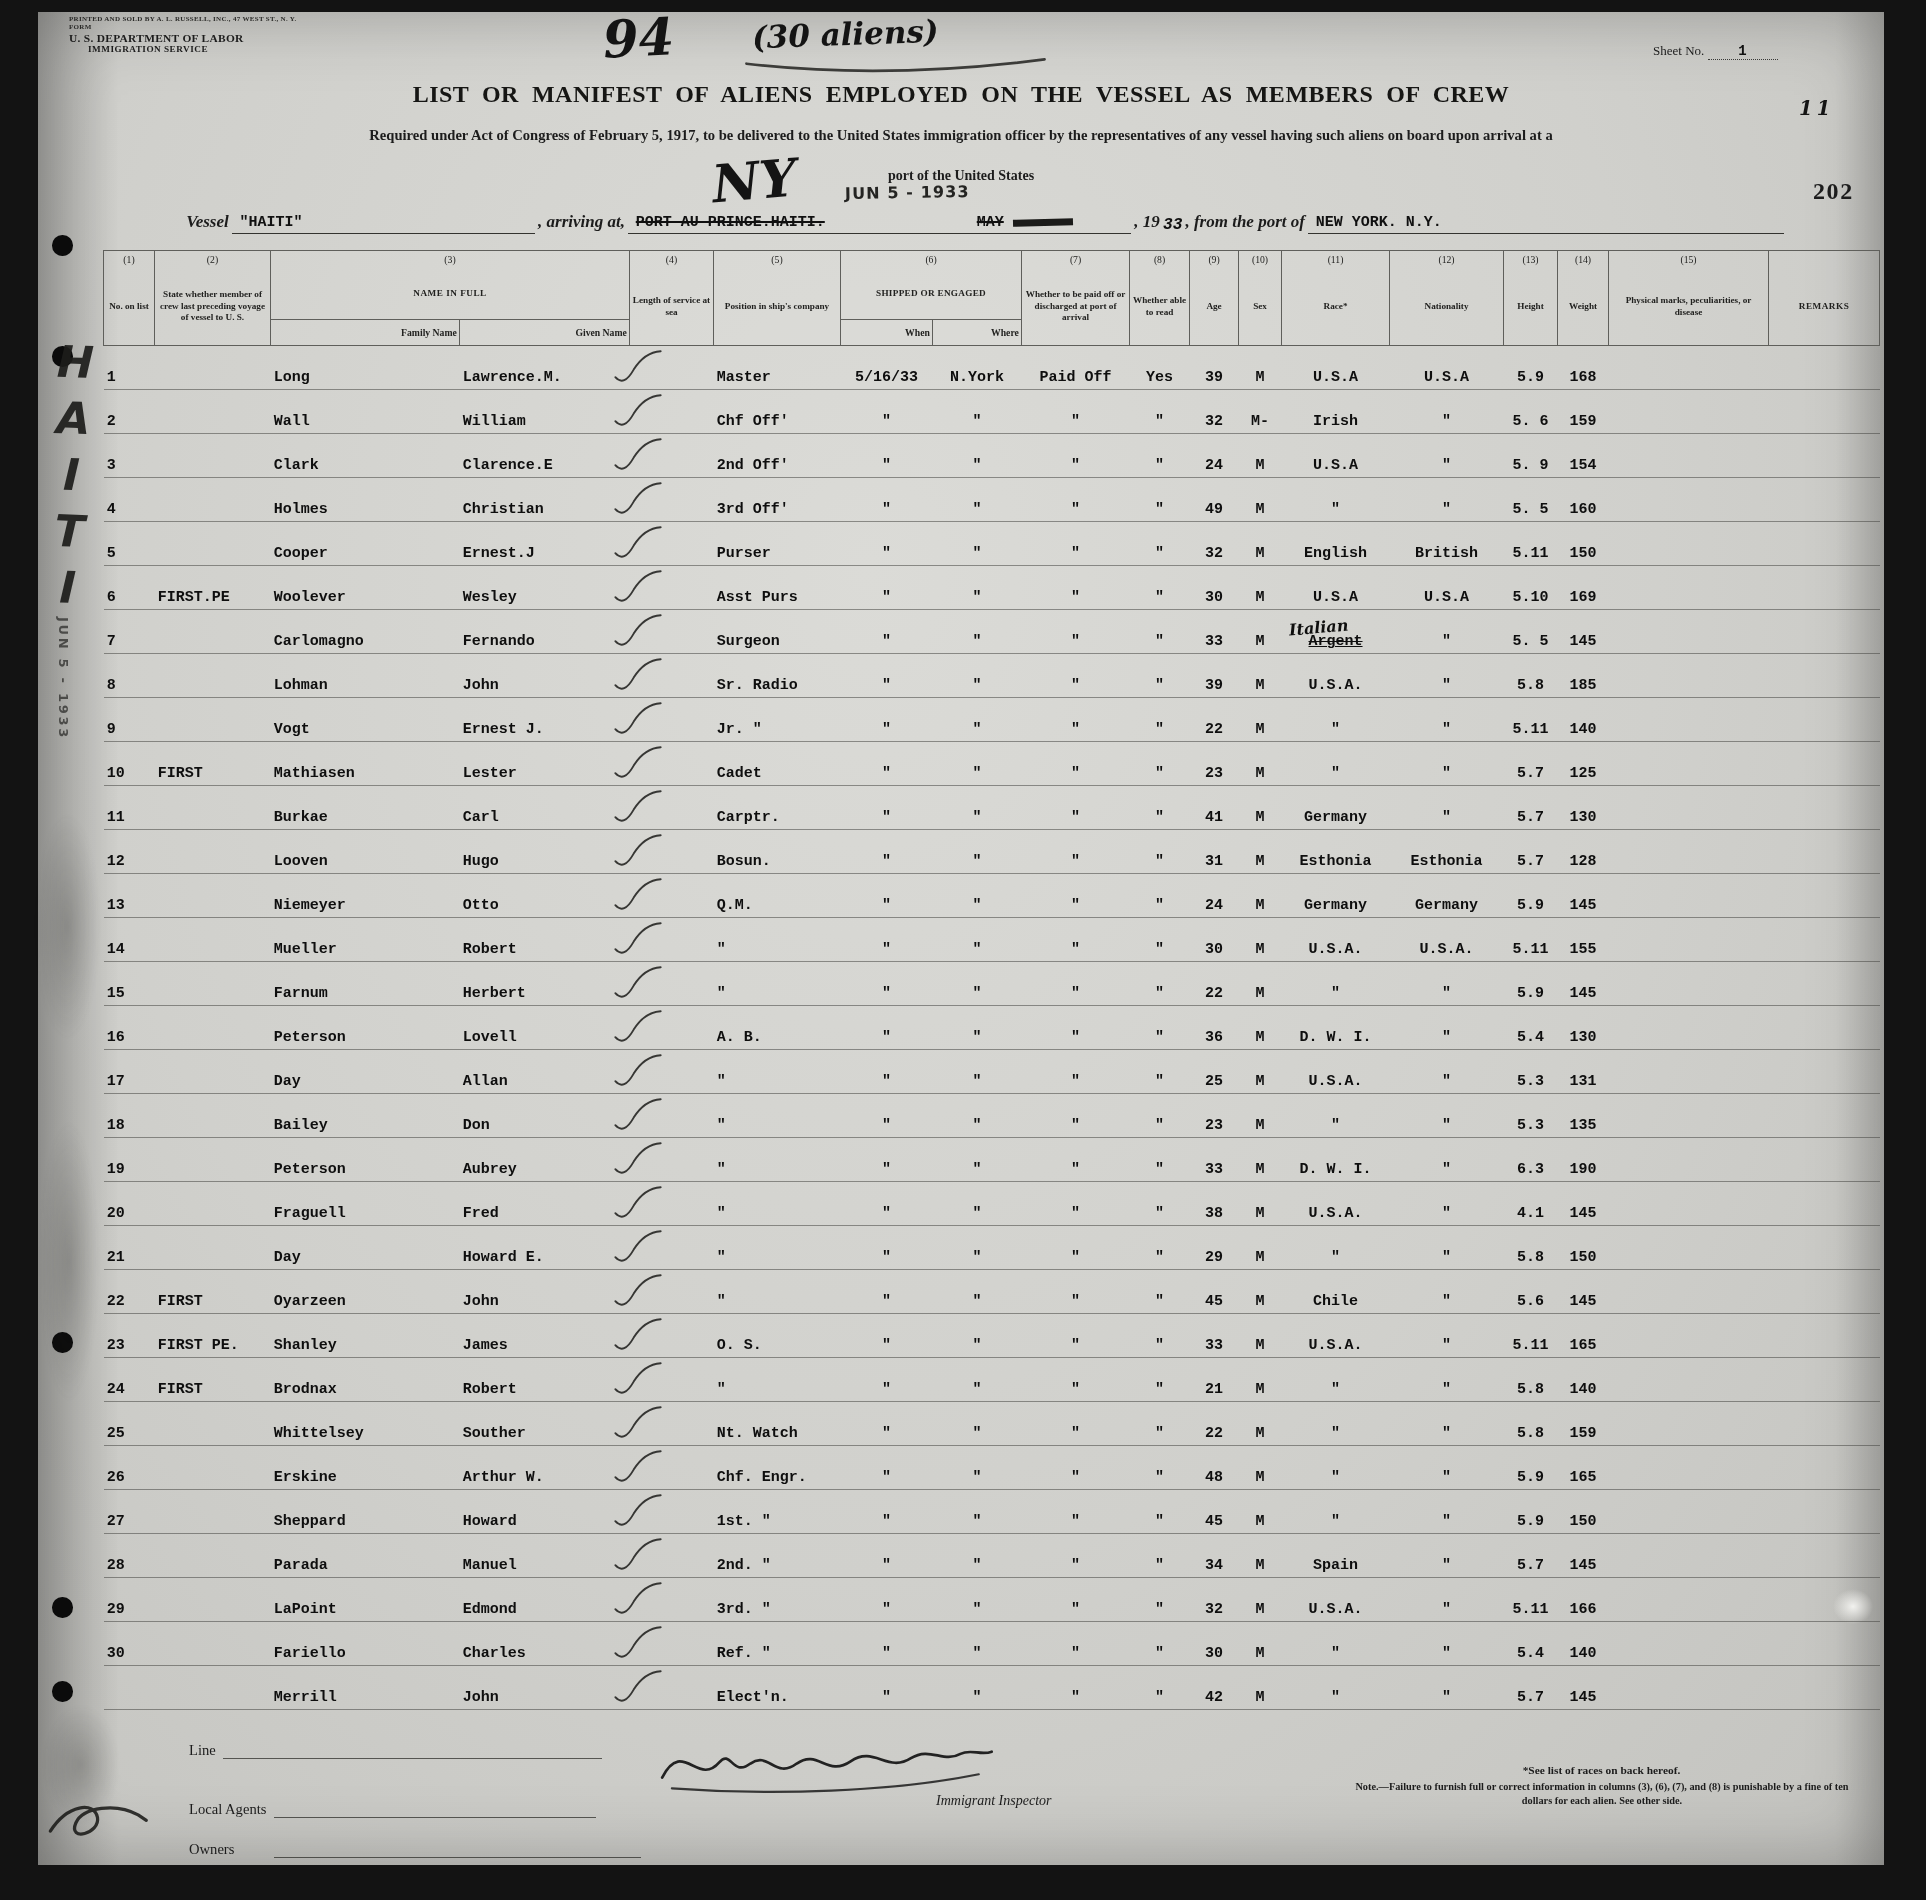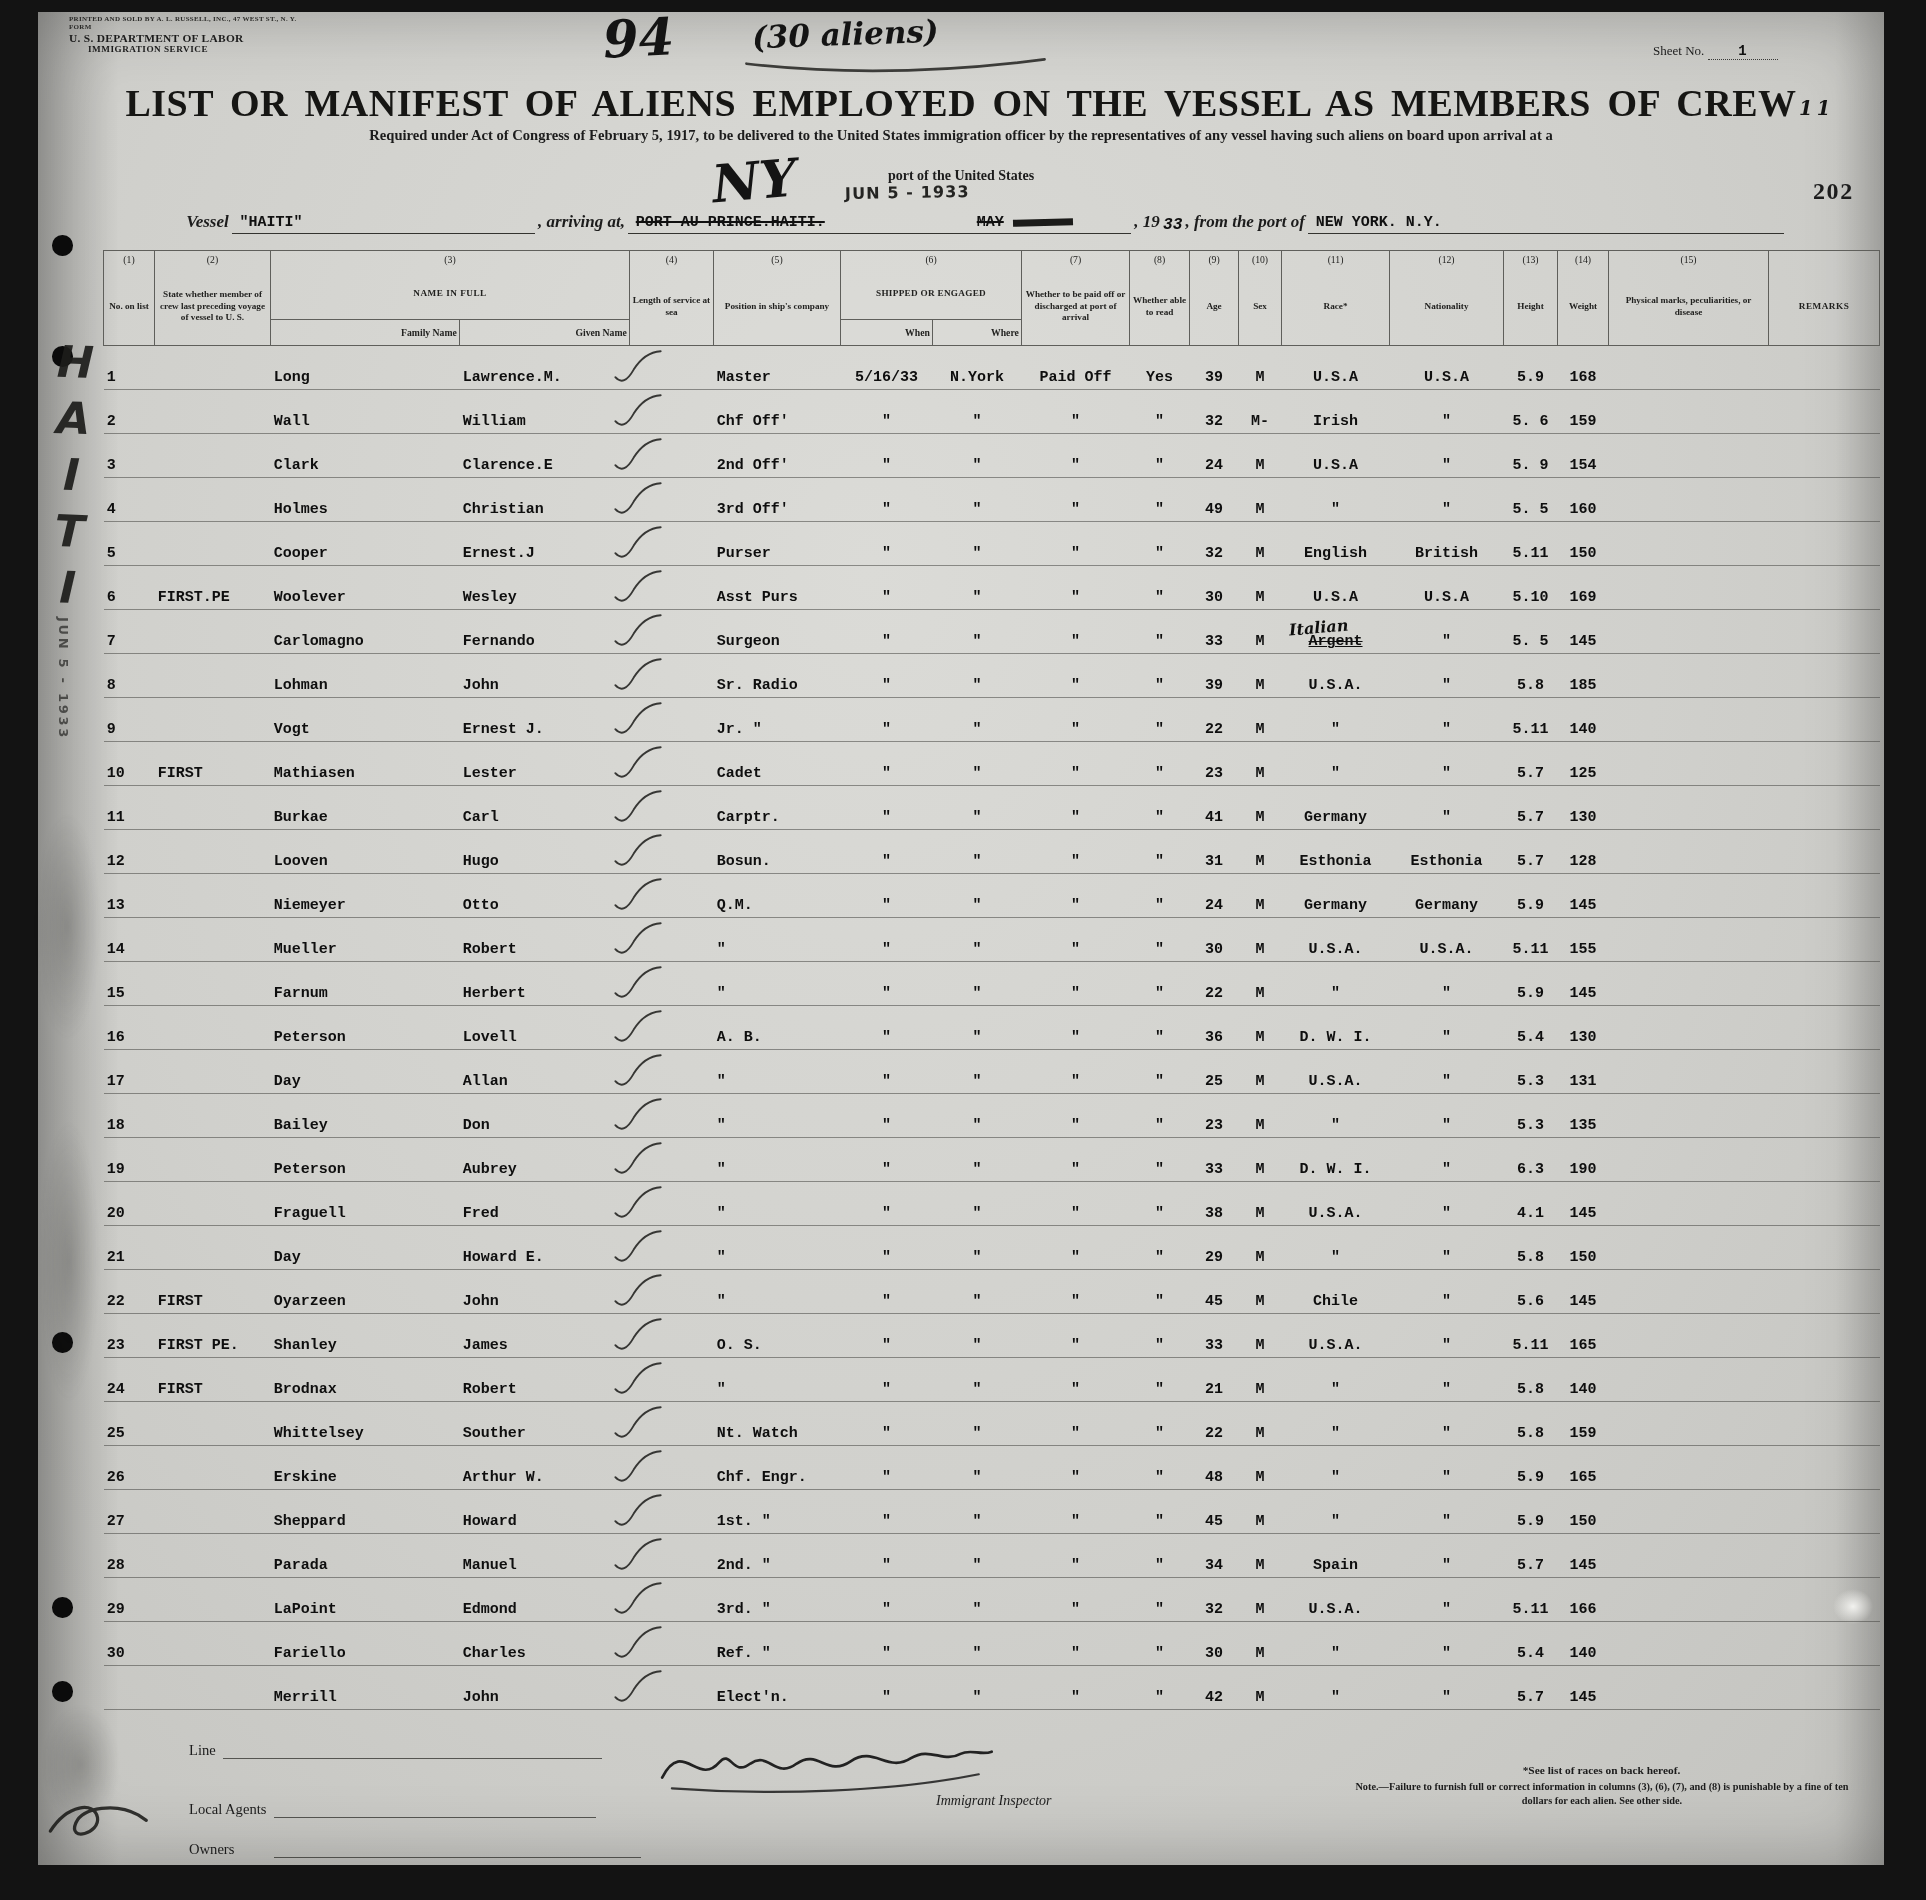--- a/index.html
+++ b/index.html
@@ -26,21 +26,21 @@
   .dept1 { font-size: 11.4px; font-weight: bold; letter-spacing: 0.3px; }
   .dept2 { font-size: 9.2px; font-weight: bold; letter-spacing: 0.5px; margin-left: 19px; }
 
   
   .hand-94 { position: absolute; left: 565px; top: -4.3px; font-size: 51px; transform: rotate(-3deg); }
   .hand-aliens { position: absolute; left: 714px; top: 4.3px; font-size: 31px; transform: rotate(-2deg); }
   .aliens-swoosh { position: absolute; left: 706px; top: 42px; }
   .sheet-no { position: absolute; left: 1615px; top: 31px; font-size: 13px; }
   .sheet-line { display: inline-block; min-width: 70px; border-bottom: 1.1px dotted #3a3a38; text-align: center; font-size: 14px; }
   .hand-11 { position: absolute; left: 1761px; top: 85px; font-size: 19.5px; letter-spacing: 4.3px; }
-  .page-title { position: absolute; left: 0; top: 69px; width: 100%; text-align: center; font-size: 38px; font-weight: bold; letter-spacing: 0.5px; word-spacing: 6.5px; color: #161614; }
+  .page-title { position: absolute; left: 0; top: 69px; width: 100%; text-align: center; font-size: 24px; font-weight: bold; letter-spacing: 0.5px; word-spacing: 6.5px; color: #161614; }
   .required1 { position: absolute; left: 0; top: 115px; width: 100%; text-align: center; font-size: 14.6px; font-weight: bold; }
   .required2 { position: absolute; left: 0; top: 156px; width: 100%; text-align: center; font-size: 14px; font-weight: bold; }
   .hand-ny { position: absolute; left: 674px; top: 138px; font-size: 52px; transform: rotate(-5deg); }
   .date-stamp { position: absolute; left: 807px; top: 171px; font-family: "DejaVu Sans", sans-serif; font-size: 16px; font-weight: bold; letter-spacing: 1.1px; color: #242422; transform: rotate(-1deg); }
   .page-number { position: absolute; left: 1775px; top: 166px; font-size: 24px; font-weight: bold; letter-spacing: 1.6px; }
 
   
   .vessel-line { position: absolute; left: 145px; top: 199px; width: 1601px; display: flex; align-items: flex-end; font-size: 17px; font-style: italic; font-weight: bold; }
   .vfill { border-bottom: 1.1px solid #33332f; display: inline-block; height: 23px; }
   .vseg { padding: 0 5.4px 1.1px 7.6px; font-style: normal; font-size: 15px; white-space: nowrap; }

